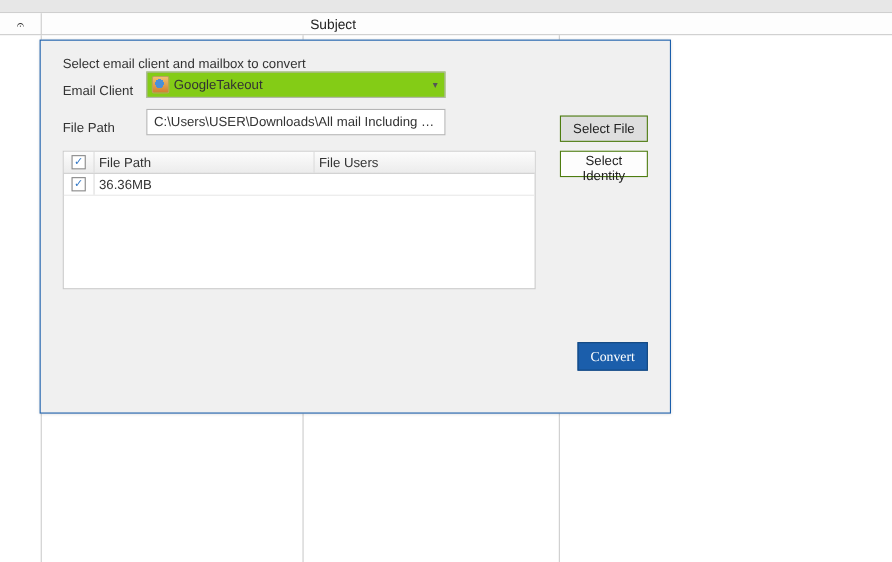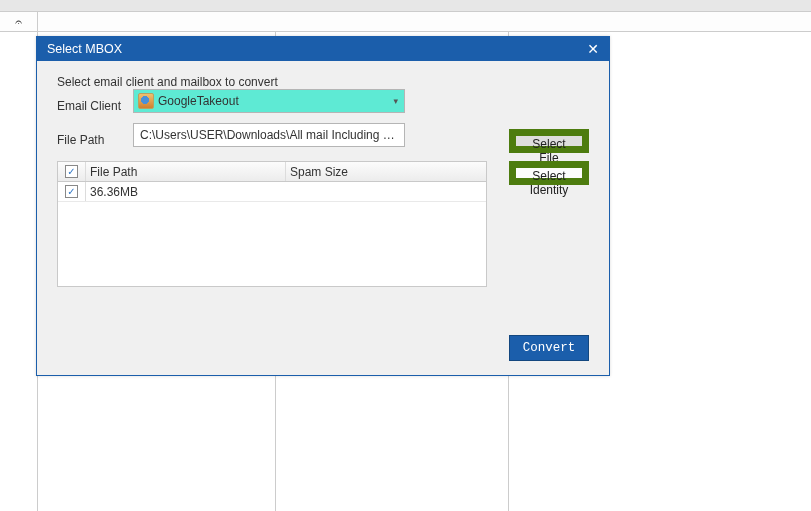--- a/index.html
+++ b/index.html
@@ -80,21 +80,21 @@
   .instruction { }
   .form-row {
     display: flex;
     align-items: flex-end;
     margin-bottom: 10px;
   }
   .form-label { width: 76px; }
   .combo {
     width: 272px;
     height: 24px;
-    background: #5eead4;
+    background: #84cc16;
     border: 1px solid #b5b5b5;
     display: flex;
     align-items: center;
     padding: 2px 4px;
     position: relative;
   }
   .combo-icon {
     width: 16px; height: 16px;
     margin-right: 4px;
     display:inline-block;
@@ -127,21 +127,21 @@
     position: absolute;
     top: 68px;
     right: 20px;
     width: 80px;
     display: flex;
     flex-direction: column;
     gap: 8px;
   }
   .btn {
     height: 24px;
-    border: 7px solid #4d7c0f;
+    border: 1px solid #4d7c0f;
     background: #fdfdfd;
     font-family: inherit;
     font-size: 12px;
     color: #222;
     cursor: pointer;
   }
   .btn-select-file {
     background: #dedede;
   }
   .file-table {
@@ -186,56 +186,55 @@
     align-items: center;
     justify-content: center;
     font-size: 10px;
     color: #3177c6;
     line-height: 1;
   }
   .convert-btn {
     position: absolute;
     bottom: 14px;
     right: 20px;
-    width: 80px;
+    width: 64px;
     height: 26px;
     background: #1b5eab;
     color: #fff;
     border: 1px solid #13477f;
-    font-family: Liberation Mono, monospace;
+    font-family: Liberation Serif, serif;
     font-size: 12.5px;
     cursor: pointer;
   }
 </style>
 </head>
 <body>
 
 <div class="bg-header-strip"></div>
 
 <div class="bg-columns">
   <div class="bg-col bg-col-attach">
     <span class="attach-icon">𝄐</span>
   </div>
   <div class="bg-col bg-col-from">
     <span>From</span>
+  </div>
+  <div class="bg-col bg-col-subject">
+    <span>Subject</span>
   </div>
 </div>
 
 <div class="bg-body">
   <div class="bg-pane bg-pane-1"></div>
   <div class="bg-pane bg-pane-2"></div>
   <div class="bg-pane bg-pane-3"></div>
   <div class="bg-pane bg-pane-4"></div>
 </div>
 
 <div class="modal">
-  <div class="modal-title">
-    <span>Select MBOX</span>
-    <span class="close-x">✕</span>
-  </div>
   <div class="modal-body">
     <div class="instruction">Select email client and mailbox to convert</div>
 
     <div class="form-row">
       <div class="form-label">Email Client</div>
       <div class="combo">
         <span class="combo-icon"></span>
         <span>GoogleTakeout</span>
         <span class="combo-caret">▾</span>
       </div>
@@ -250,21 +249,21 @@
       <button class="btn btn-select-file">Select File</button>
       <button class="btn">Select Identity</button>
     </div>
 
     <div class="file-table">
       <div class="ft-head">
         <div class="ft-cell chk">
           <span class="ft-checkbox">✓</span>
         </div>
         <div class="ft-cell path">File Path</div>
-        <div class="ft-cell size">Spam Size</div>
+        <div class="ft-cell size">File Users</div>
       </div>
       <div class="ft-row">
         <div class="ft-cell chk">
           <span class="ft-checkbox">✓</span>
         </div>
         <div class="ft-cell size">36.36MB</div>
       </div>
     </div>
 
     <button class="convert-btn">Convert</button>

